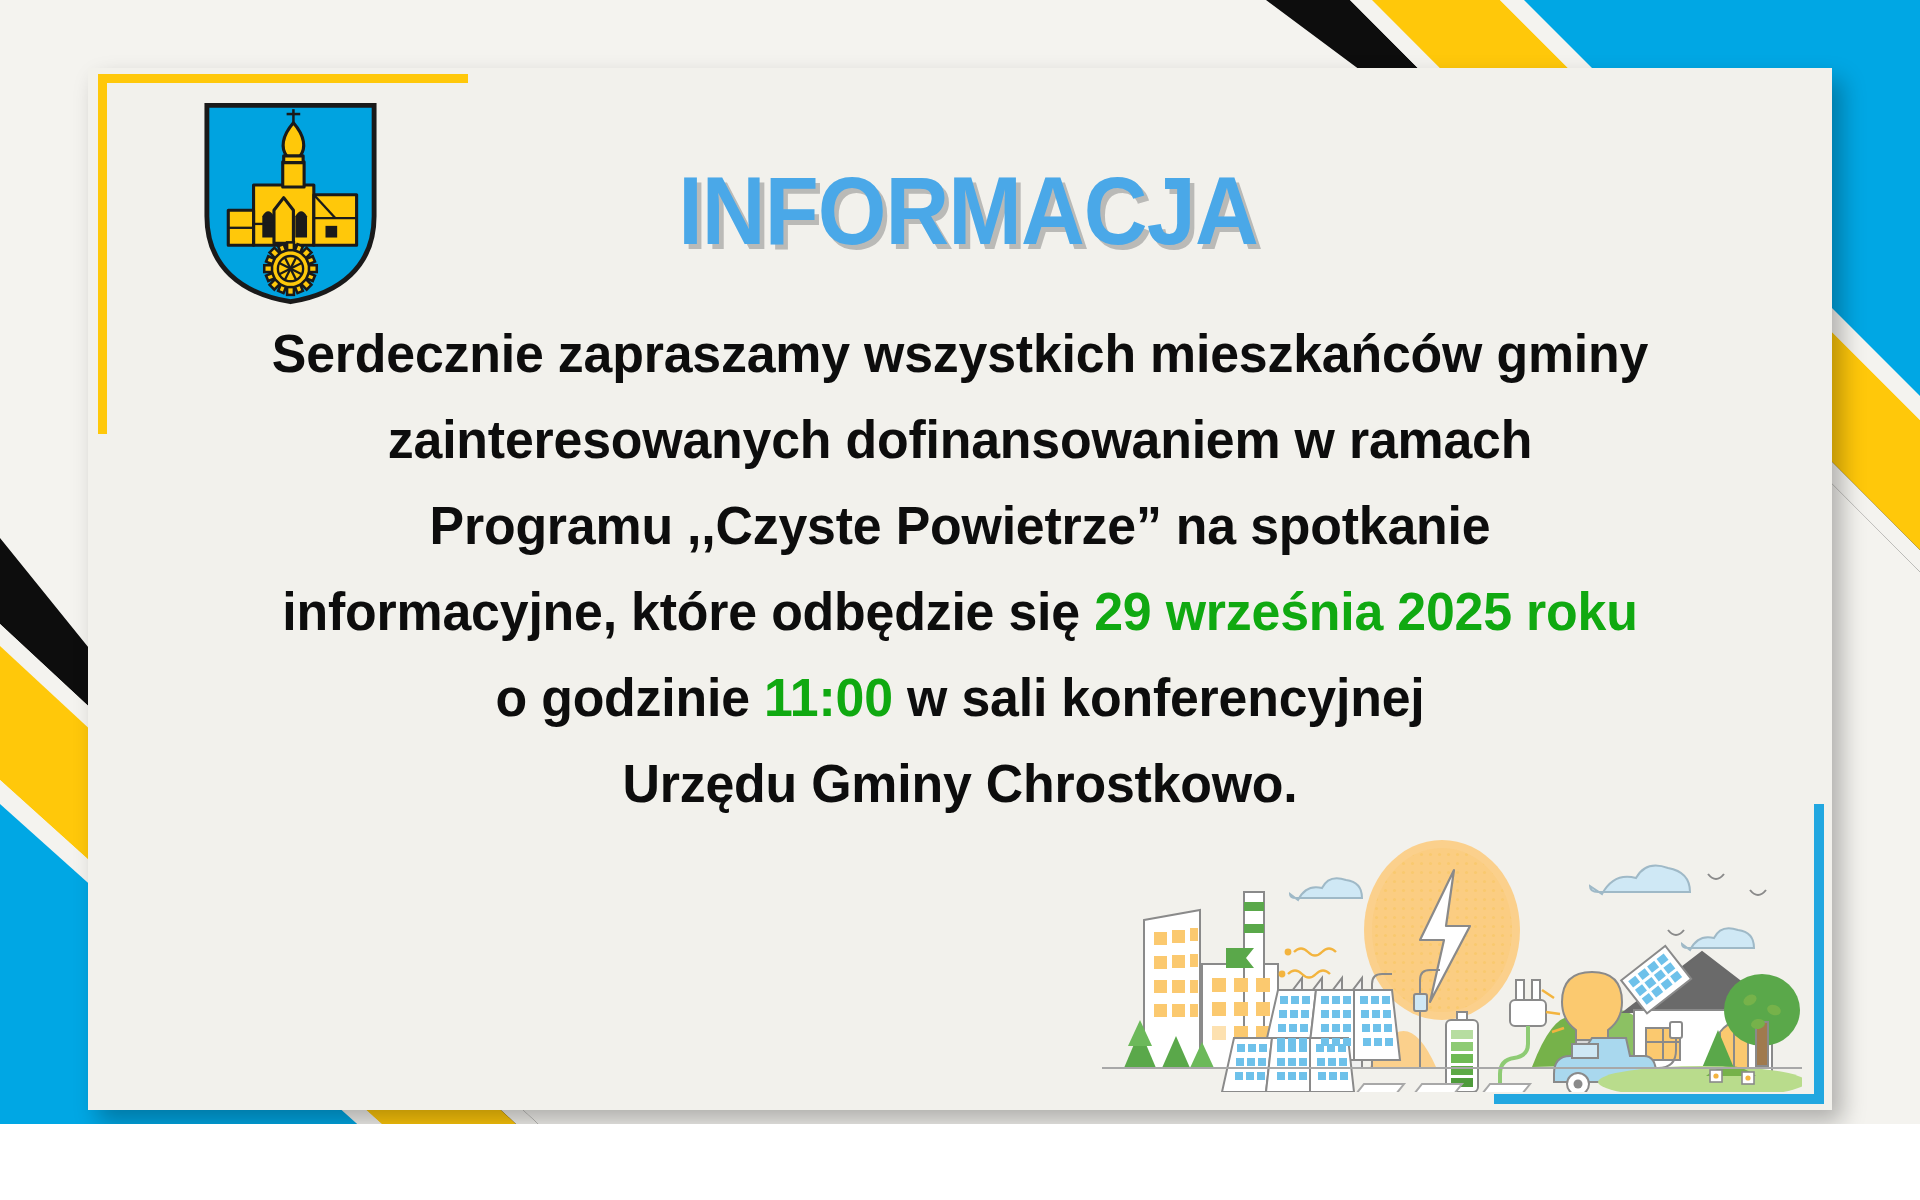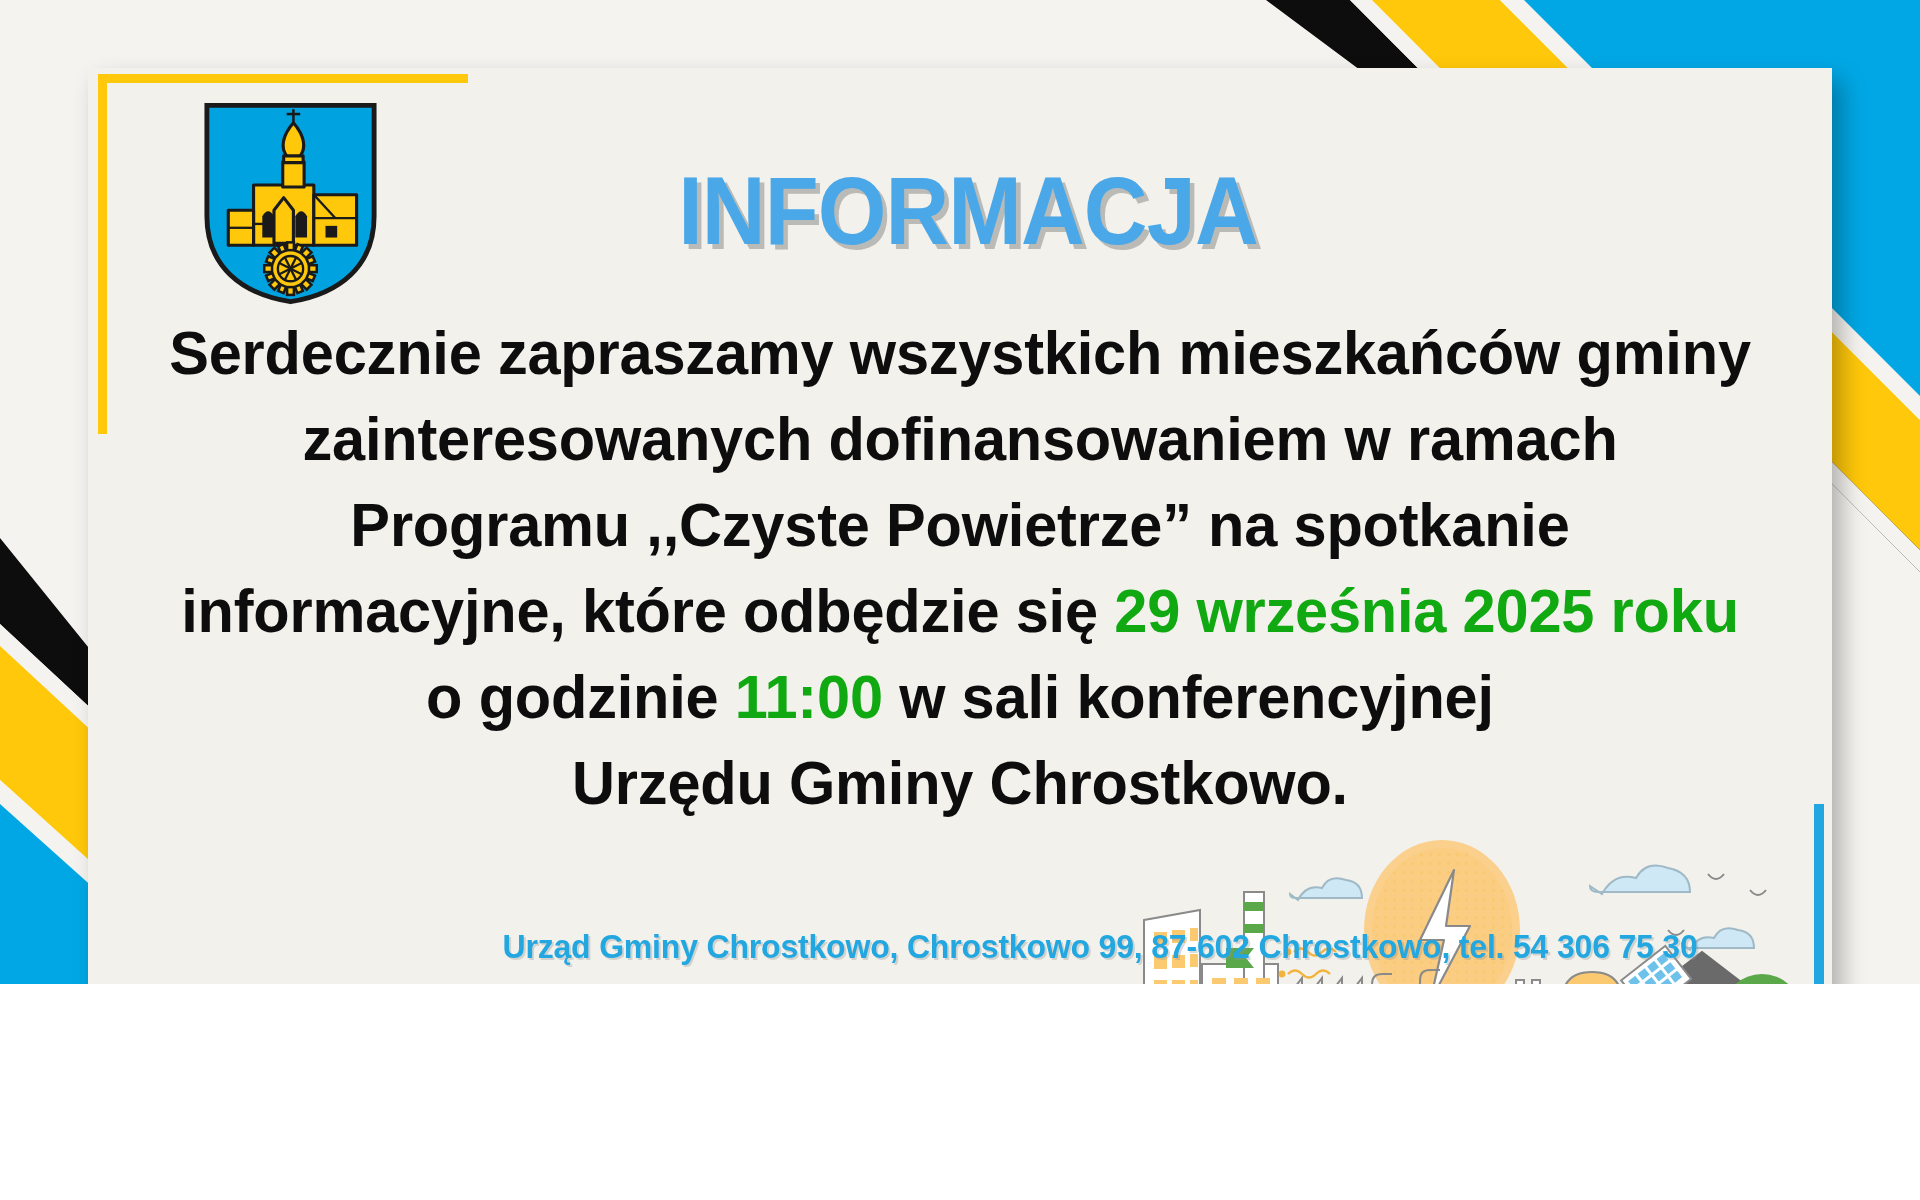--- a/index.html
+++ b/index.html
@@ -5,21 +5,21 @@
   html, body {
     margin: 0; padding: 0;
     width: 1920px; height: 1200px;
     overflow: hidden;
     font-family: "Liberation Sans", sans-serif;
   }
 
   #poster {
     position: relative;
     width: 1920px;
-    height: 984px;
+    height: 1124px;
     background: #f2f1ec;
     overflow: hidden;
   }
 
   
   .bg-layer { position: absolute; inset: 0; overflow: hidden; }
   .bg-layer svg { display: block; width: 1920px; height: 1200px; }
 
   
   #card {
@@ -88,21 +88,21 @@
   #cp-logo svg { display:block; width:100%; height:100%; }
 
   
   #body-copy {
     position: absolute;
     left: 0; top: 242px;
     width: 100%;
     text-align: center;
     font-family: "Liberation Sans Narrow", "Liberation Sans", sans-serif;
     font-weight: bold;
-    font-size: 62px;
+    font-size: 54px;
     line-height: 86px;
     color: #0d0d0d;
     letter-spacing: -0.2px;
   }
   #body-copy .line { display: block; white-space: nowrap; transform: scaleX(0.96); }
   #body-copy .hl { color: #10a911; }
 
   
   #illustration {
     position: absolute;
@@ -540,17 +540,14 @@
           <g stroke="#a8a8a8" stroke-width="2" fill="#ffffff">
             <path d="M262 252 h40 l-8 10 h-40 Z"></path>
             <path d="M320 252 h40 l-8 10 h-40 Z"></path>
             <path d="M388 252 h40 l-8 10 h-40 Z"></path>
           </g>
         </g>
       </svg>
     </div>
   </div>
 
-  <div id="footer">
-    <span class="ftext">Urząd Gminy Chrostkowo, Chrostkowo 99, 87-602 Chrostkowo, tel. 54 306 75 30</span>
-  </div>
 
 </div>
 
 </body></html>

